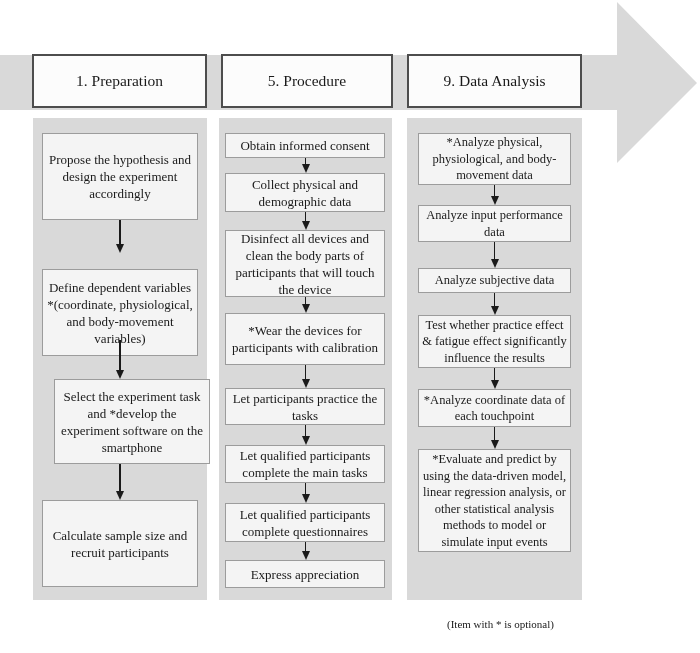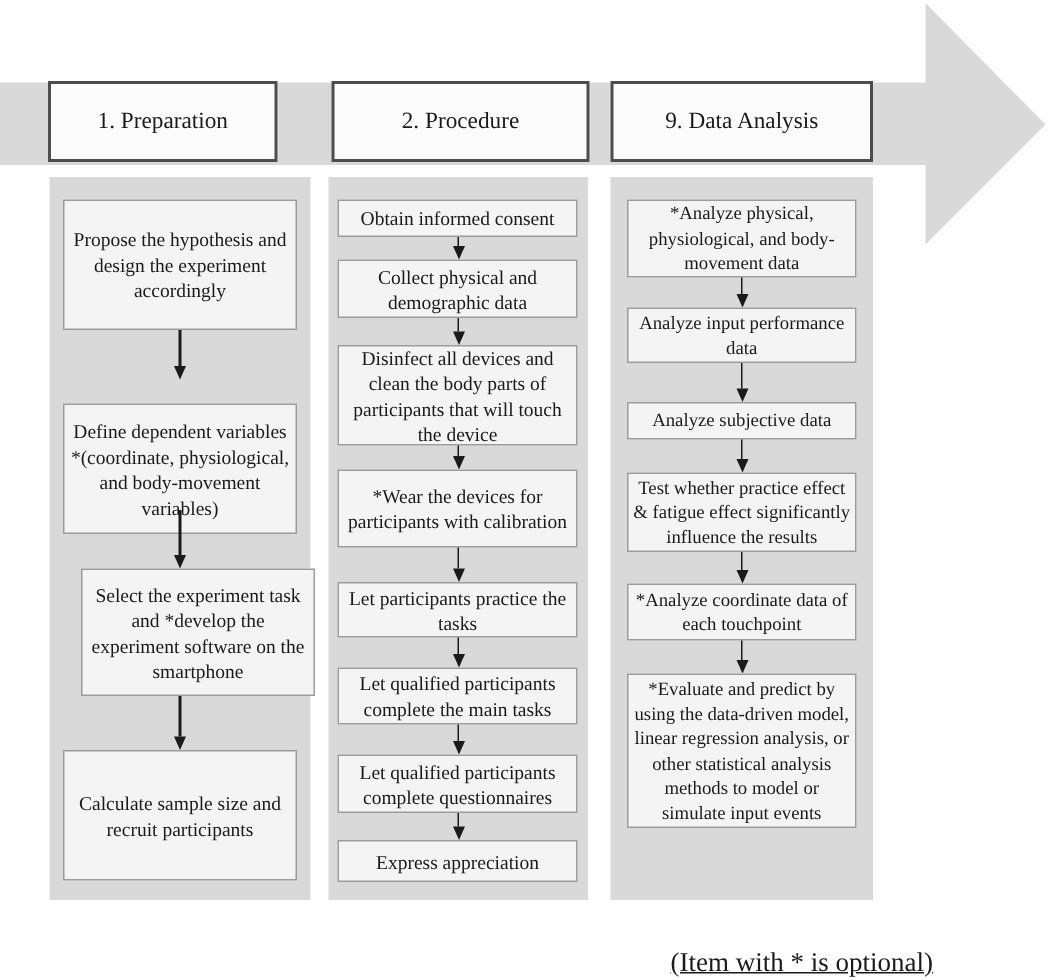--- a/index.html
+++ b/index.html
@@ -7,21 +7,21 @@
     position:relative;width:700px;height:653px;background:#ffffff;overflow:hidden;
     font-family:"Liberation Serif","DejaVu Serif",serif;color:#1a1a1a;
   }
   .big-arrow{position:absolute;left:0;top:0;width:700px;height:653px;pointer-events:none;}
   .stage-header{
     position:absolute;top:54px;height:54px;box-sizing:border-box;
     background:#fcfcfc;border:2px solid #4d4d4d;
     display:flex;align-items:center;justify-content:center;
     font-size:15.5px;text-align:center;z-index:2;
   }
-  .h1{left:32px;width:153px;}
+  .h1{left:32px;width:175px;}
   .h2{left:221px;width:172px;}
   .h3{left:407px;width:175px;}
   .panel{position:absolute;top:118px;height:482px;background:#d9d9d9;z-index:1;}
   .p1{left:33px;width:174px;}
   .p2{left:219px;width:173px;}
   .p3{left:407px;width:175px;}
   .step{
     position:absolute;box-sizing:border-box;background:#f4f4f4;border:1px solid #9c9c9c;
     display:flex;align-items:center;justify-content:center;
     text-align:center;font-size:13px;line-height:17px;padding:0 2px;
@@ -54,36 +54,36 @@
   .conn{
     position:absolute;left:50%;transform:translateX(-50%);
     width:10px;display:flex;flex-direction:column;align-items:center;
   }
   .conn .line{width:1.3px;background:#1a1a1a;flex:1 1 auto;}
   .conn .head{
     width:0;height:0;flex:0 0 auto;
     border-left:4.5px solid transparent;border-right:4.5px solid transparent;
     border-top:9px solid #1a1a1a;
   }
-  .footnote{position:absolute;left:447px;top:631px;font-size:18px;white-space:nowrap;text-decoration:underline;}
+  .footnote{position:absolute;left:447px;top:618px;font-size:11px;white-space:nowrap;}
 </style>
 </head>
 <body>
 
 <div class="canvas">
 
   <svg class="big-arrow" viewBox="0 0 700 653" xmlns="http://www.w3.org/2000/svg">
     <polygon points="0,55 617,55 617,2 697,83 617,163 617,110 0,110" fill="#d9d9d9"></polygon>
   </svg>
 
   <div class="stage-header h1">
     <span>1. Preparation</span>
   </div>
   <div class="stage-header h2">
-    <span>2. Procedure</span>
+    <span>5. Procedure</span>
   </div>
   <div class="stage-header h3">
     <span>9. Data Analysis</span>
   </div>
 
   <div class="panel p1">
     <div class="step c1-b1">Propose the hypothesis and design the experiment accordingly</div>
     <div class="conn c1-a1">
         <i class="line"></i>
         <i class="head"></i>

